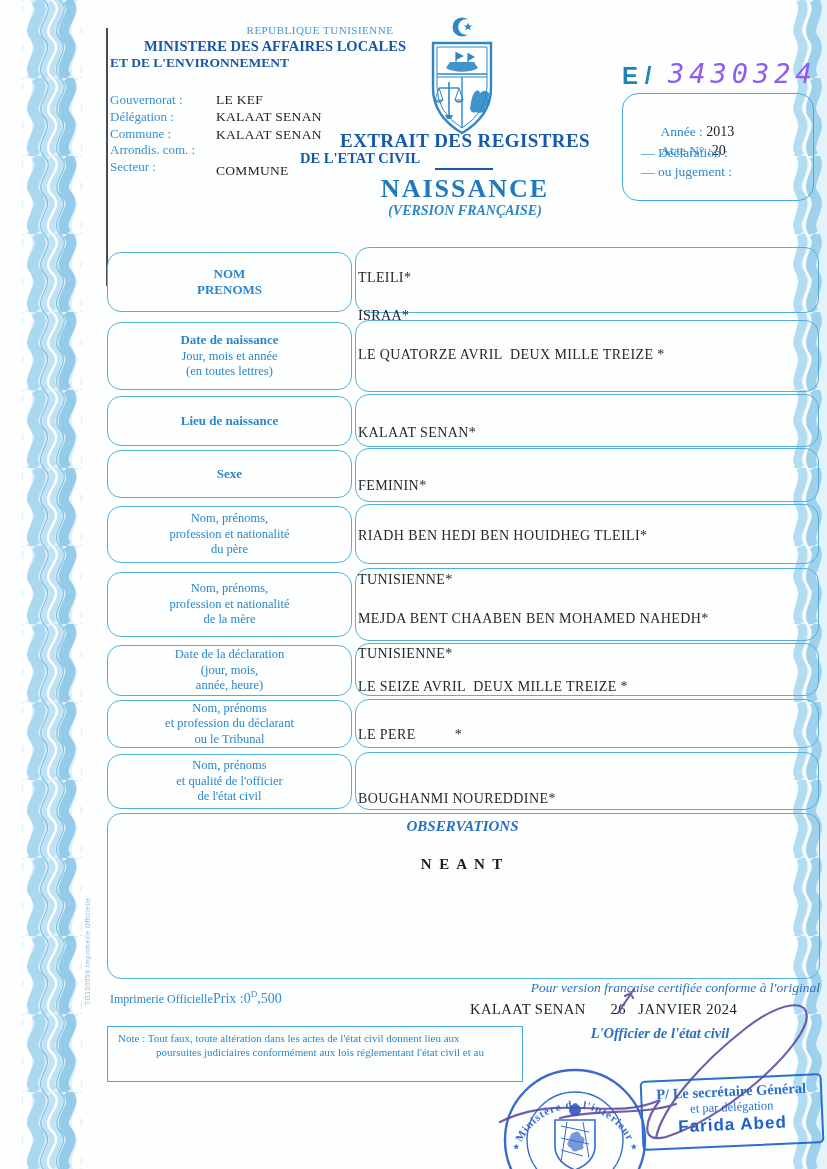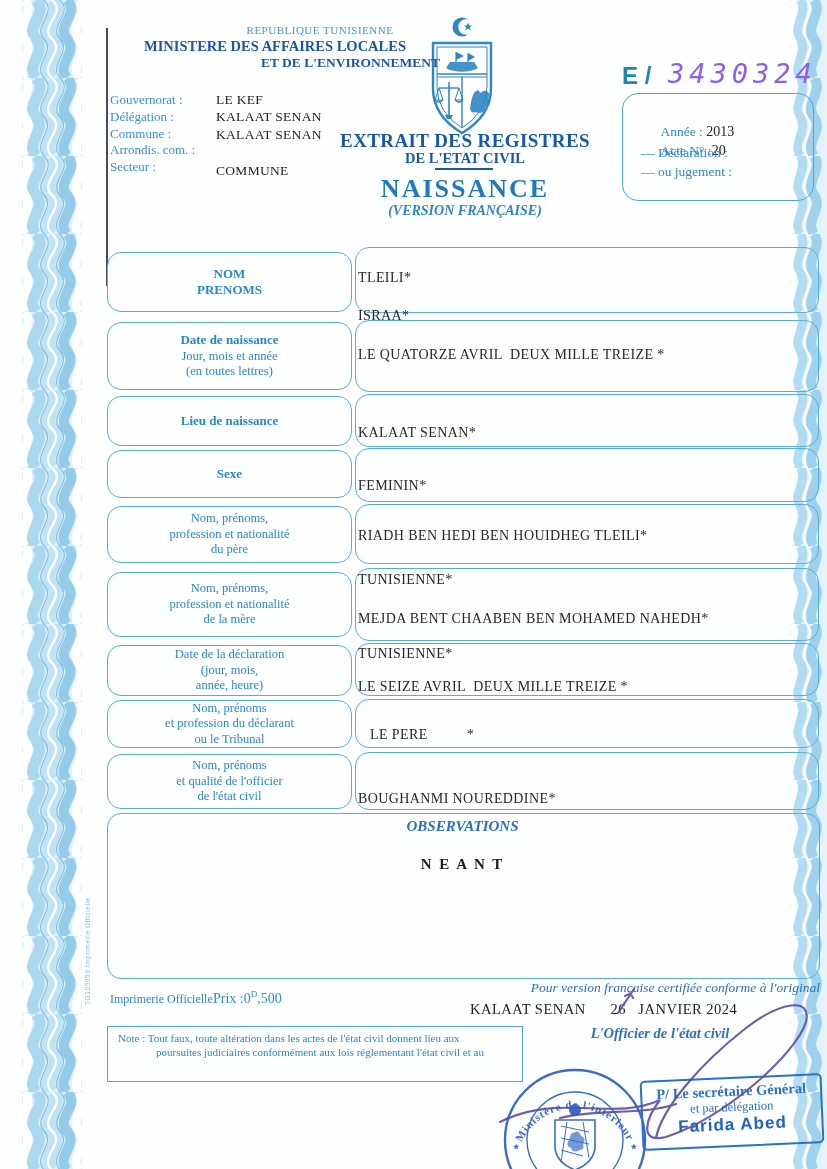--- a/index.html
+++ b/index.html
@@ -2,27 +2,27 @@
 <html><head>
 <meta charset="utf-8">
 <style>
   html,body{margin:0;padding:0;background:#e8e8e8;}
   #page{position:relative;width:827px;height:1169px;background:#fdfefe;overflow:hidden;
         font-family:"Liberation Serif",serif;color:#26262e;}
   .abs{position:absolute;}
   
   .rep-line{left:180px;top:24px;width:280px;text-align:center;font-size:11px;letter-spacing:.5px;color:#4a96d2;}
   .min1{left:110px;top:38px;width:330px;text-align:center;font-size:14.5px;font-weight:bold;color:#1d55a6;}
-  .min2{left:110px;top:55px;width:330px;text-align:right;font-size:13.5px;font-weight:bold;color:#1d55a6;}
+  .min2{left:110px;top:55px;width:330px;text-align:left;font-size:13.5px;font-weight:bold;color:#1d55a6;}
   .hdr-divider{left:106px;top:28px;width:1.5px;height:258px;background:#4a4a58;}
   .fld-label{color:#3a8fd1;font-size:13px;}
   .fld-value{color:#22222c;font-size:13.5px;letter-spacing:.3px;white-space:pre;}
   
   .t1{left:300px;top:130px;width:330px;text-align:center;font-size:19px;font-weight:bold;color:#1758ad;letter-spacing:.4px;}
-  .t2{left:300px;top:150px;width:330px;text-align:center;font-size:14.5px;font-weight:bold;color:#1758ad;}
+  .t2{left:300px;top:150px;width:330px;font-size:14.5px;font-weight:bold;color:#1758ad;}
   .t2u{left:435px;top:168px;width:58px;height:2px;background:#1758ad;}
   .t3{left:300px;top:174px;width:330px;text-align:center;font-size:26px;font-weight:bold;color:#1f79c0;letter-spacing:2px;}
   .t4{left:300px;top:203px;width:330px;text-align:center;font-size:14px;font-weight:bold;font-style:italic;color:#2e86c6;}
   
   .serial-e{left:622px;top:62px;font-size:24px;font-weight:bold;color:#1f85b8;font-family:"Liberation Sans",sans-serif;}
   .serial-n{left:668px;top:58px;font-size:27px;color:#8b5cf6;font-family:"DejaVu Sans Mono",monospace;letter-spacing:5px;font-style:italic;}
   .act-box{left:622px;top:93px;width:190px;height:106px;border:1.6px solid #49a8dc;border-radius:16px;}
   .act-line{position:absolute;left:18px;font-size:13.5px;color:#2b87cc;white-space:pre;}
   .act-val{color:#22222c;font-size:14px;}
   
@@ -200,21 +200,21 @@
   <div class="val" style="left:358px;top:270px">TLEILI*</div>
   <div class="val" style="left:358px;top:308px">ISRAA*</div>
   <div class="val" style="left:358px;top:347px">LE QUATORZE AVRIL  DEUX MILLE TREIZE *</div>
   <div class="val" style="left:358px;top:425px">KALAAT SENAN*</div>
   <div class="val" style="left:358px;top:478px">FEMININ*</div>
   <div class="val" style="left:358px;top:528px">RIADH BEN HEDI BEN HOUIDHEG TLEILI*</div>
   <div class="val" style="left:358px;top:572px">TUNISIENNE*</div>
   <div class="val" style="left:358px;top:611px">MEJDA BENT CHAABEN BEN MOHAMED NAHEDH*</div>
   <div class="val" style="left:358px;top:646px">TUNISIENNE*</div>
   <div class="val" style="left:358px;top:679px">LE SEIZE AVRIL  DEUX MILLE TREIZE *</div>
-  <div class="val" style="left:370px;top:727px">LE PERE          *</div>
+  <div class="val" style="left:358px;top:727px">LE PERE          *</div>
   <div class="val" style="left:358px;top:791px">BOUGHANMI NOUREDDINE*</div>
 
   <div class="abs valbox" style="left:107px;width:711px;top:813px;height:164px"></div>
   <div class="abs obs-title">OBSERVATIONS</div>
   <div class="abs obs-content">N E A N T</div>
 
   <div class="abs impr">Imprimerie Officielle</div>
   <div class="abs prix"><span>Prix :0</span><sup style="font-size:9px">D</sup><span>,500</span></div>
   <div class="abs certify">Pour version française certifiée conforme à l'original</div>
   <div class="abs place"><span>KALAAT SENAN</span>      <span>26</span>   <span>JANVIER 2024</span></div>

